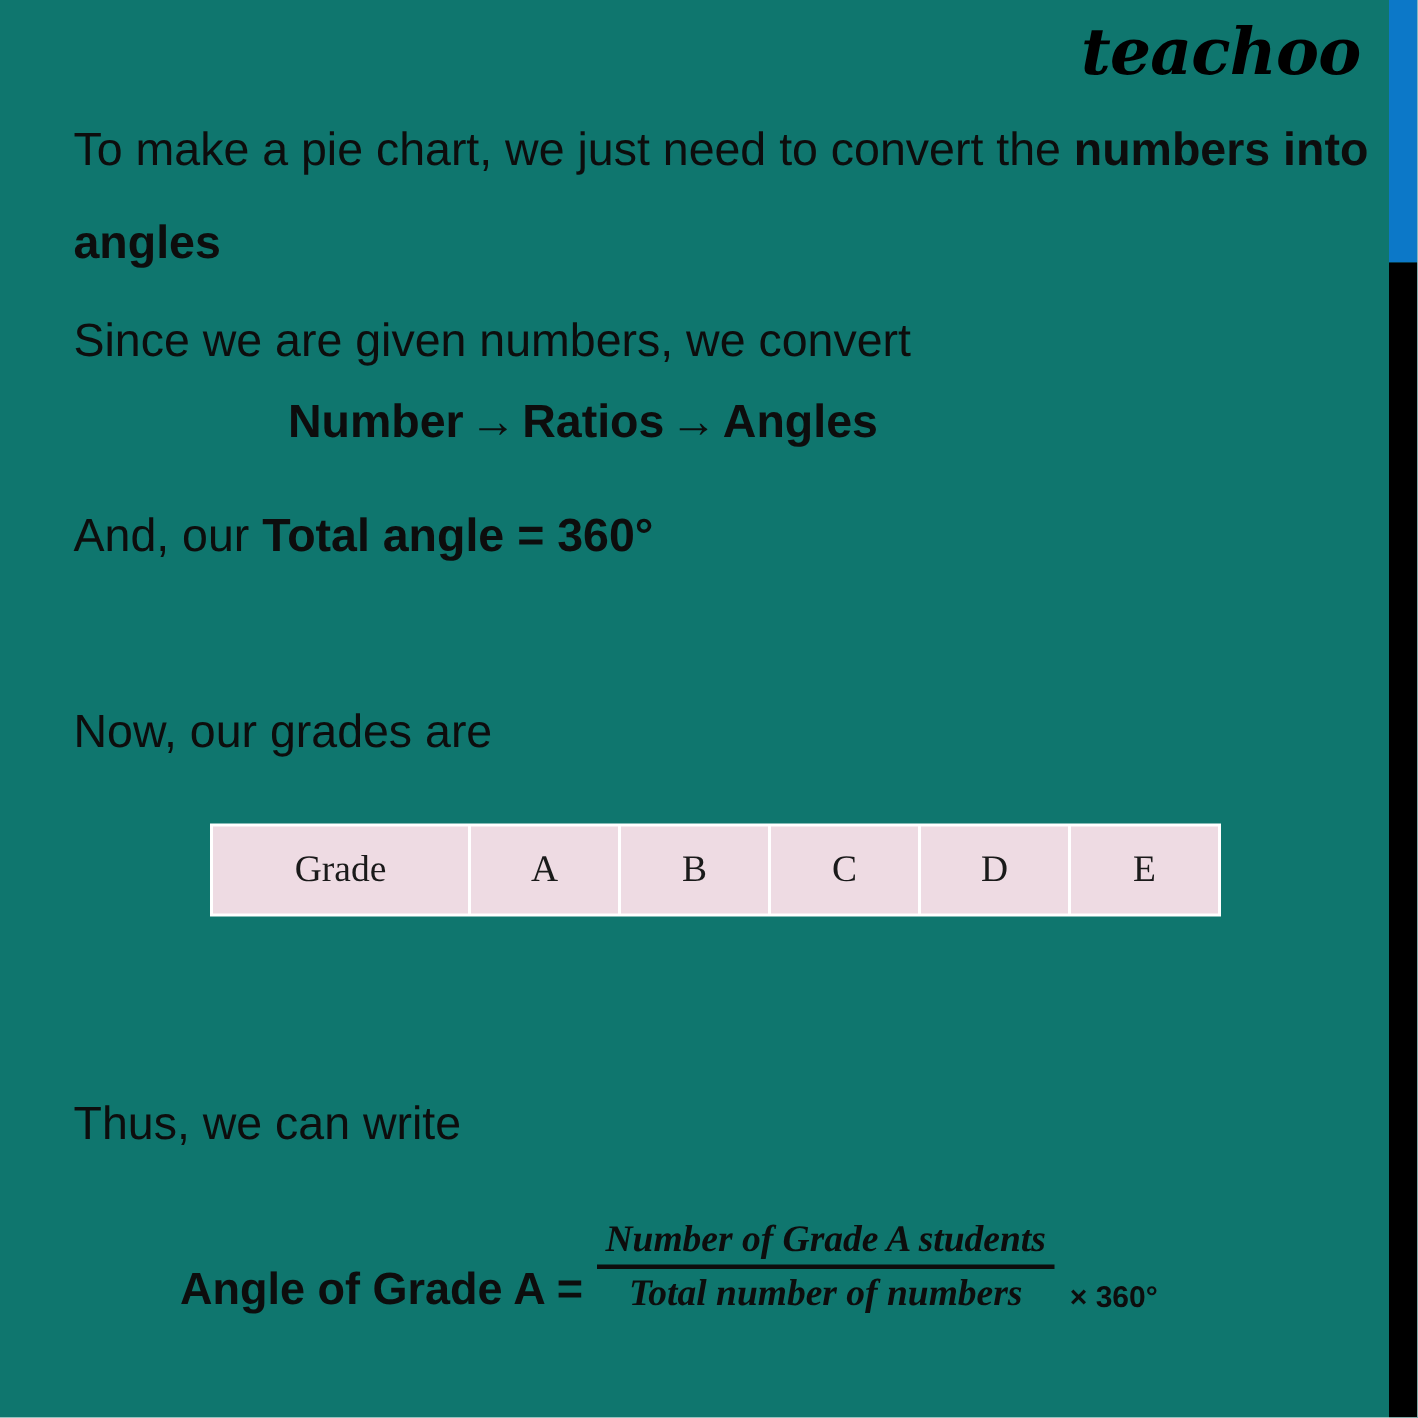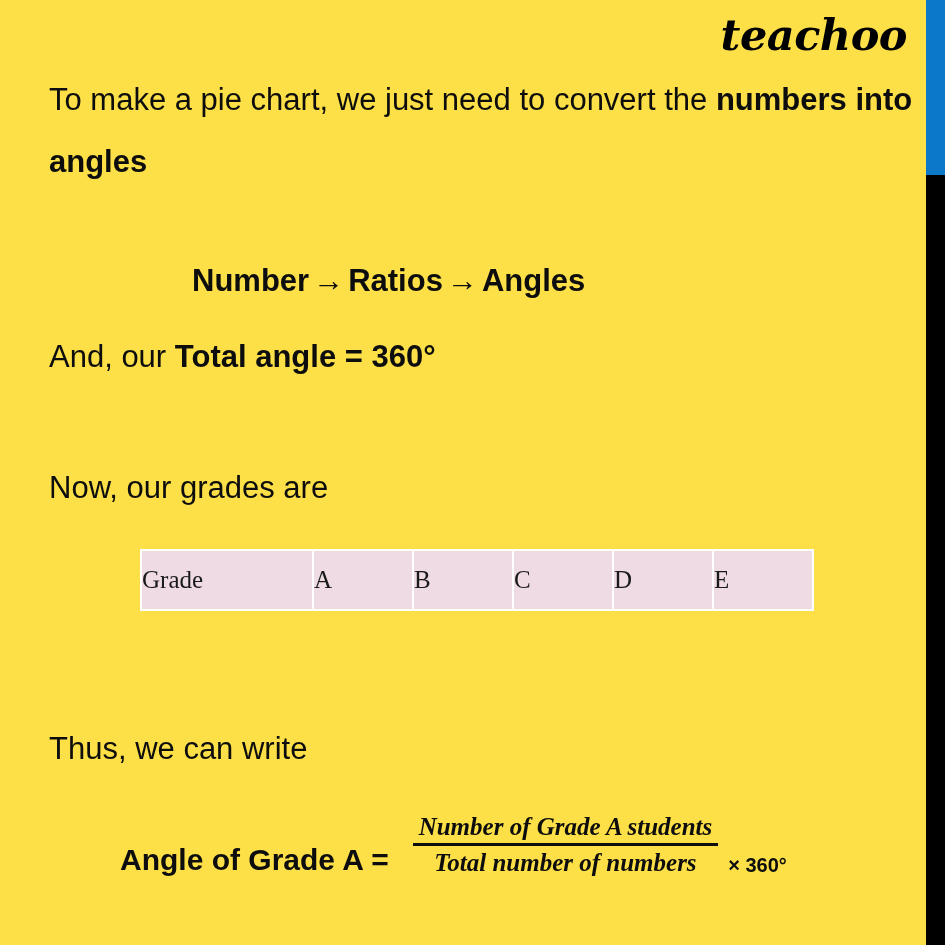--- a/index.html
+++ b/index.html
@@ -7,21 +7,21 @@
     padding: 0;
     background: #ffffff;
   }
   body {
     font-family: "Liberation Sans", sans-serif;
   }
   #page {
     position: relative;
     width: 945px;
     height: 945px;
-    background: #fde047;
+    background: #0f766e;
     overflow: hidden;
   }
 
   
   .edge-bar {
     position: absolute;
     right: 0;
     width: 19px;
   }
   .edge-bar-blue {
@@ -80,21 +80,21 @@
     left: 140px;
     top: 549px;
     border-collapse: separate;
     border-spacing: 2px;
     background: #ffffff;
     font-family: "Liberation Serif", serif;
   }
   .grade-table td {
     font-size: 25px;
     color: #1a1a1a;
-    text-align: left;
+    text-align: center;
     vertical-align: middle;
     height: 58px;
     padding: 0;
     box-sizing: border-box;
   }
   .grade-table td.label-cell {
     width: 170px;
     background: #eedbe3;
   }
   .grade-table td.head-cell {
@@ -124,21 +124,20 @@
   }
   .fraction {
     display: inline-flex;
     flex-direction: column;
     align-items: center;
     font-family: "Liberation Serif", serif;
     font-style: italic;
     font-weight: bold;
     font-size: 25px;
     line-height: 1.16;
-    margin-left: 15px;
   }
   .fraction .numer {
     padding: 0 6px 2px 6px;
   }
   .fraction .bar {
     width: 100%;
     height: 3px;
     background: #0d0d0d;
   }
   .fraction .denom {
@@ -158,20 +157,21 @@
 
   <div class="edge-bar edge-bar-blue"></div>
   <div class="edge-bar edge-bar-black"></div>
 
   <div class="logo">teachoo</div>
 
   <div class="para" style="top: 82px;"><span>To make a pie chart, we just need to convert the </span><b>numbers into</b></div>
 
   <div class="para" style="top: 144px;"><b>angles</b></div>
 
+  <div class="para" style="top: 209px;">Since we are given numbers, we convert</div>
 
   <div class="centered-line" style="top: 263px;"><span>Number</span><span class="arrow">→</span><span>Ratios</span><span class="arrow">→</span><span>Angles</span></div>
 
   <div class="para" style="top: 339px;"><span>And, our </span><b>Total angle = 360°</b></div>
 
   <div class="para" style="top: 470px;">Now, our grades are</div>
 
   <table class="grade-table">
     <tbody>
       <tr>

